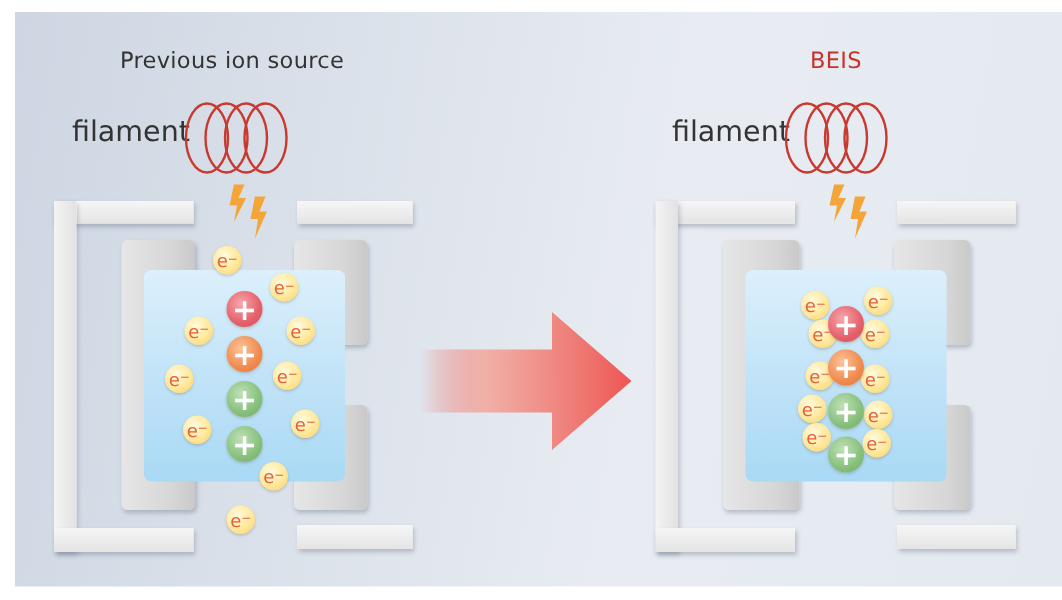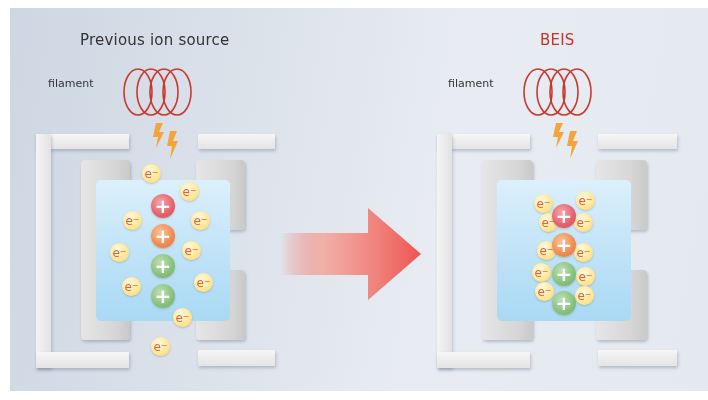--- a/index.html
+++ b/index.html
@@ -5,21 +5,21 @@
   html, body { margin: 0; padding: 0; background: #ffffff; }
   body { width: 708px; height: 400px; position: relative; overflow: hidden; font-family: "DejaVu Sans", sans-serif; }
   #stage {
     position: absolute; left: 10px; top: 8px; width: 701px; height: 383px;
     background: linear-gradient(100deg, #cdd6e2 0%, #dde3eb 35%, #e8ecf2 60%, #e4e9f0 100%);
   }
   .abs { position: absolute; }
   .title { font-size: 15px; letter-spacing: 0.2px; }
   .title-left { color: #333333; }
   .title-right { color: #c7322c; font-weight: normal; }
-  .label { font-size: 11px; color: #333333; }
+  .label { font-size: 19px; color: #333333; }
   .bar {
     position: absolute;
     background: linear-gradient(180deg, #f6f6f6 0%, #e4e4e4 100%);
     box-shadow: 1px 2px 3px rgba(90,100,120,0.35);
   }
   .vbar {
     position: absolute;
     background: linear-gradient(90deg, #f4f4f4 0%, #e2e2e2 100%);
   }
   .block {

